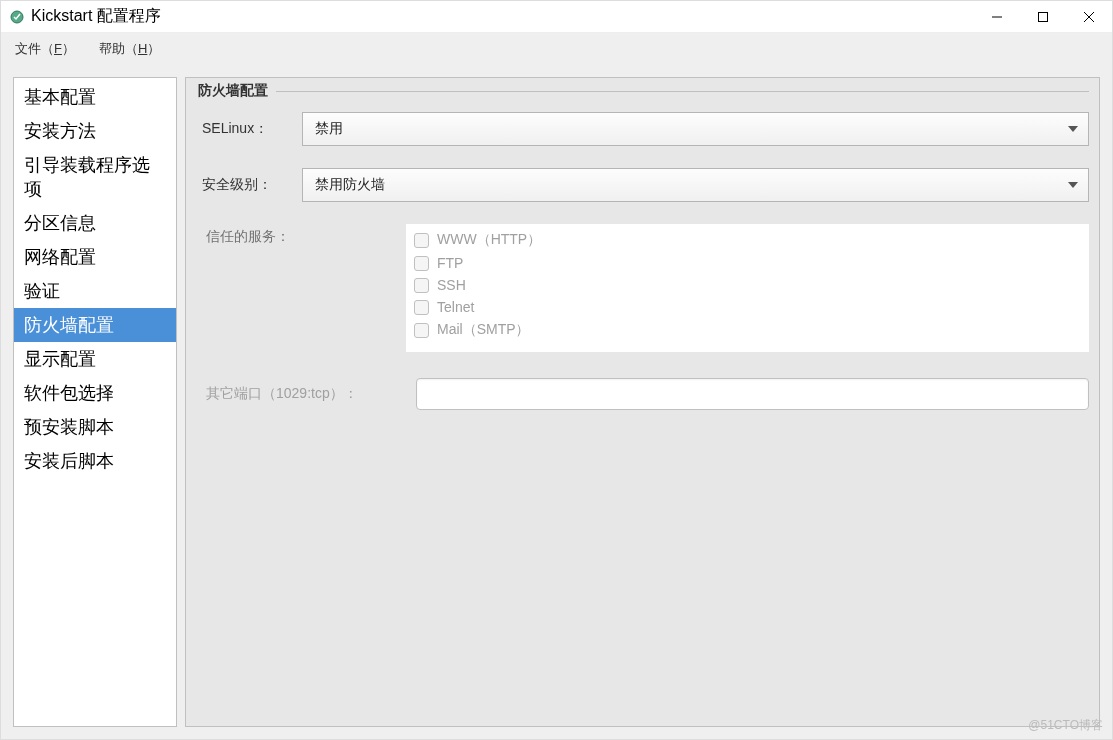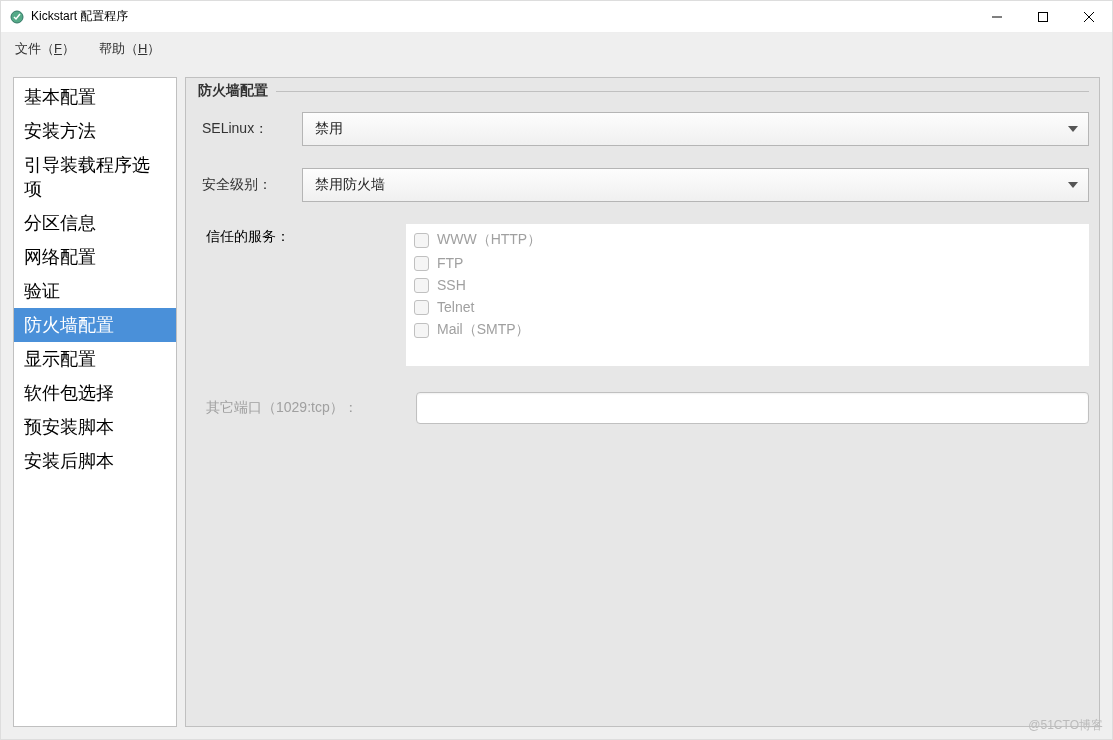--- a/index.html
+++ b/index.html
@@ -1,39 +1,39 @@
 <!DOCTYPE html>
 <html><head>
 <meta charset="utf-8">
 <style>
   * { box-sizing: border-box; font-family: "Segoe UI", "Microsoft YaHei", sans-serif; }
   body { margin:0; padding:0; background:#fff; width:1113px; height:740px; overflow:hidden; }
   .window { width:1113px; height:740px; display:flex; flex-direction:column; background:#fff; border:1px solid #ddd; }
   .titlebar { height:32px; background:#fff; display:flex; align-items:center; padding-left:8px; border-bottom:1px solid #eee; }
   .titlebar-icon { width:16px; height:16px; margin-right:6px; }
-  .titlebar-text { font-size:12px; color:#000; flex:1; }
+  .titlebar-text { font-size:16px; color:#000; flex:1; }
   .win-controls { display:flex; }
   .win-btn { width:46px; height:32px; display:flex; align-items:center; justify-content:center; color:#000; }
   .menubar { height:32px; background:#efefef; display:flex; align-items:center; padding:0 8px; gap:12px; border-bottom:0; }
   .menu-item { font-size:13px; color:#333; padding:4px 6px; }
   .underline { text-decoration:underline; }
   .content { flex:1; display:flex; padding:12px; gap:8px; background:#efefef; }
   .sidebar { width:164px; background:#fff; border:1px solid #c0c0c0; overflow:auto; padding:2px 0; }
   .sidebar-item { padding:5px 10px; font-size:18px; color:#000; cursor:default; }
   .sidebar-item.selected { background:#4a90d9; color:#fff; }
   .main-panel { flex:1; background:#e7e7e7; border:1px solid #c0c0c0; padding:4px 10px 10px 10px; display:flex; flex-direction:column; position:relative; }
   .section-title { font-size:14px; font-weight:bold; color:#333; margin:0 0 6px 2px; position:relative; }
   .section-title::after { content:""; position:absolute; left:78px; right:0; top:50%; height:1px; background:#c0c0c0; }
   .form-row { display:flex; align-items:center; margin:6px 0 16px 6px; }
   .form-label { width:100px; font-size:14px; color:#333; text-align:left; padding-right:6px; }
   .dropdown { flex:1; height:34px; background:linear-gradient(#fdfdfd,#f0f0f0); border:1px solid #b5b5b5; border-radius:0; display:flex; align-items:center; padding:0 12px; font-size:14px; color:#222; position:relative; }
   .dropdown .caret { position:absolute; right:10px; top:50%; transform:translateY(-50%); }
   .services-block { display:flex; margin:6px 0 0 10px; }
-  .services-label { width:200px; font-size:14px; color:#000000; padding-top:4px; }
-  .services-list { flex:1; background:#fff; border-radius:0; padding:4px 8px 24px 8px; }
+  .services-label { width:200px; font-size:14px; color:#737373; padding-top:4px; }
+  .services-list { flex:1; background:#fff; border-radius:0; padding:4px 8px 10px 8px; }
   .check-row { display:flex; align-items:center; gap:8px; padding:3px 0; font-size:14px; color:#a0a0a0; }
   .fake-check { width:15px; height:15px; border:1px solid #c0c0c0; border-radius:3px; background:#f5f5f5; }
   .ports-row { display:flex; align-items:center; margin:26px 0 0 10px; }
   .ports-label { width:210px; font-size:14px; color:#a0a0a0; }
   .ports-input { flex:1; height:32px; border:1px solid #c0c0c0; border-radius:4px; background:#fff; box-shadow:inset 0 1px 2px rgba(0,0,0,0.06); }
   .watermark { position:absolute; right:10px; bottom:6px; font-size:12px; color:#bbb;margin-left:17px; }
 </style>
 </head>
 <body>
 

